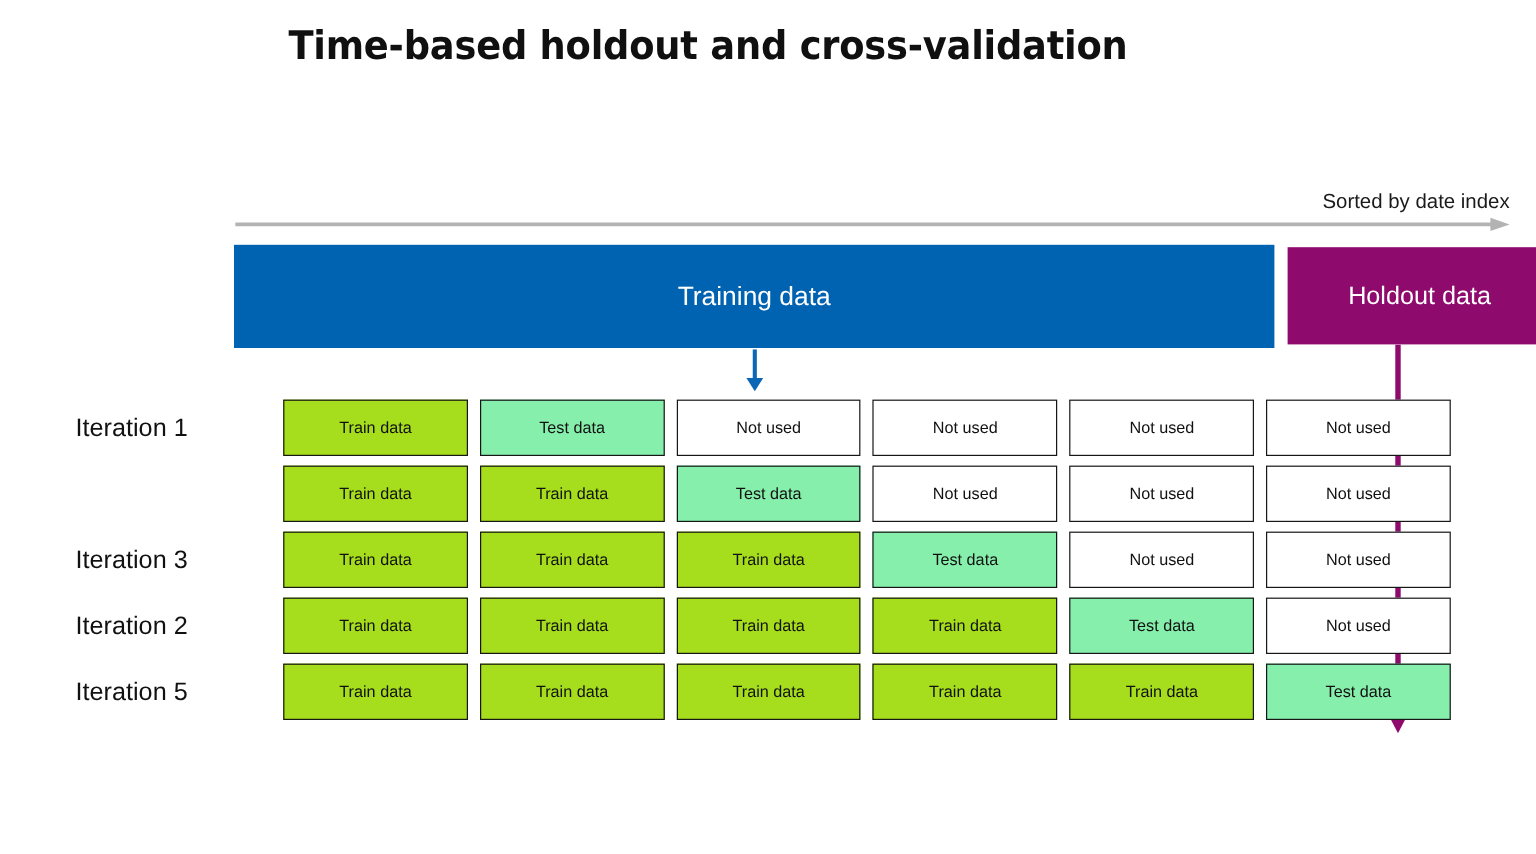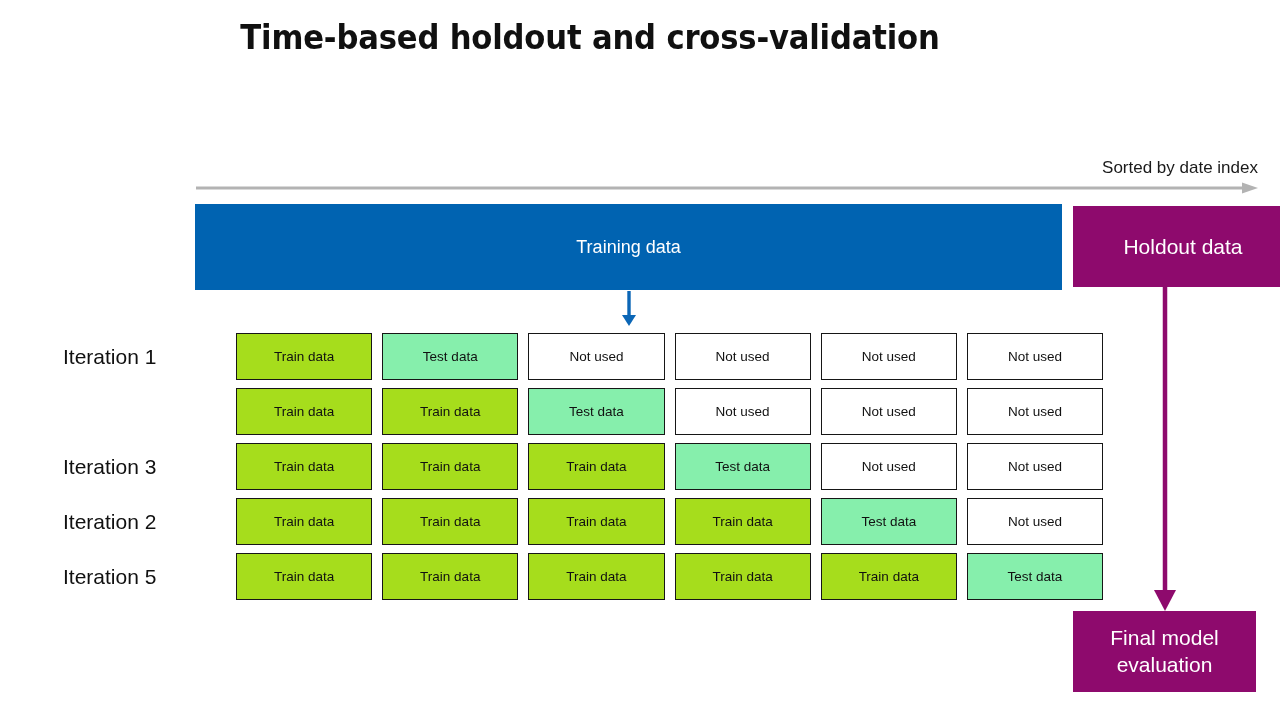--- a/index.html
+++ b/index.html
@@ -61,21 +61,21 @@
     top: 204px;
     width: 867px;
     height: 86px;
     background: #0063B1;
     display: flex;
     align-items: center;
     justify-content: center;
   }
   #training-bar .bar-label {
     color: #ffffff;
-    font-size: 18px;
+    font-size: 22px;
   }
 
   
   #holdout-box {
     position: absolute;
     left: 1073px;
     top: 206px;
     width: 220px;
     height: 81px;
     background: #8E0A6D;
@@ -145,21 +145,21 @@
     height: 47px;
     line-height: 47px;
     font-size: 21px;
     color: #111111;
     white-space: nowrap;
   }
   .row-cells {
     position: absolute;
     left: 195px;
     top: 0;
-    width: 867px;
+    width: 973px;
     height: 47px;
     display: flex;
     gap: 10px;
   }
   .cell {
     flex: 1 1 0;
     height: 47px;
     box-sizing: border-box;
     border: 1.6px solid #161616;
     display: flex;
@@ -209,23 +209,20 @@
     </svg>
   </div>
 
   <div id="eval-arrow">
     <svg width="36" height="325" viewBox="0 0 36 325" xmlns="http://www.w3.org/2000/svg">
       <line x1="18" y1="0" x2="18" y2="305" stroke="#8E0A6D" stroke-width="4.5"></line>
       <polygon points="7,303 29,303 18,324" fill="#8E0A6D"></polygon>
     </svg>
   </div>
 
-  <div id="final-box">
-    <span class="box-label"><span>Final model</span><br><span>evaluation</span></span>
-  </div>
 
   <div id="grid">
       <div class="iteration-row">
         <div class="iteration-label">Iteration 1</div>
         <div class="row-cells">
           <div class="cell train">Train data</div>
           <div class="cell test">Test data</div>
           <div class="cell unused">Not used</div>
           <div class="cell unused">Not used</div>
           <div class="cell unused">Not used</div>

